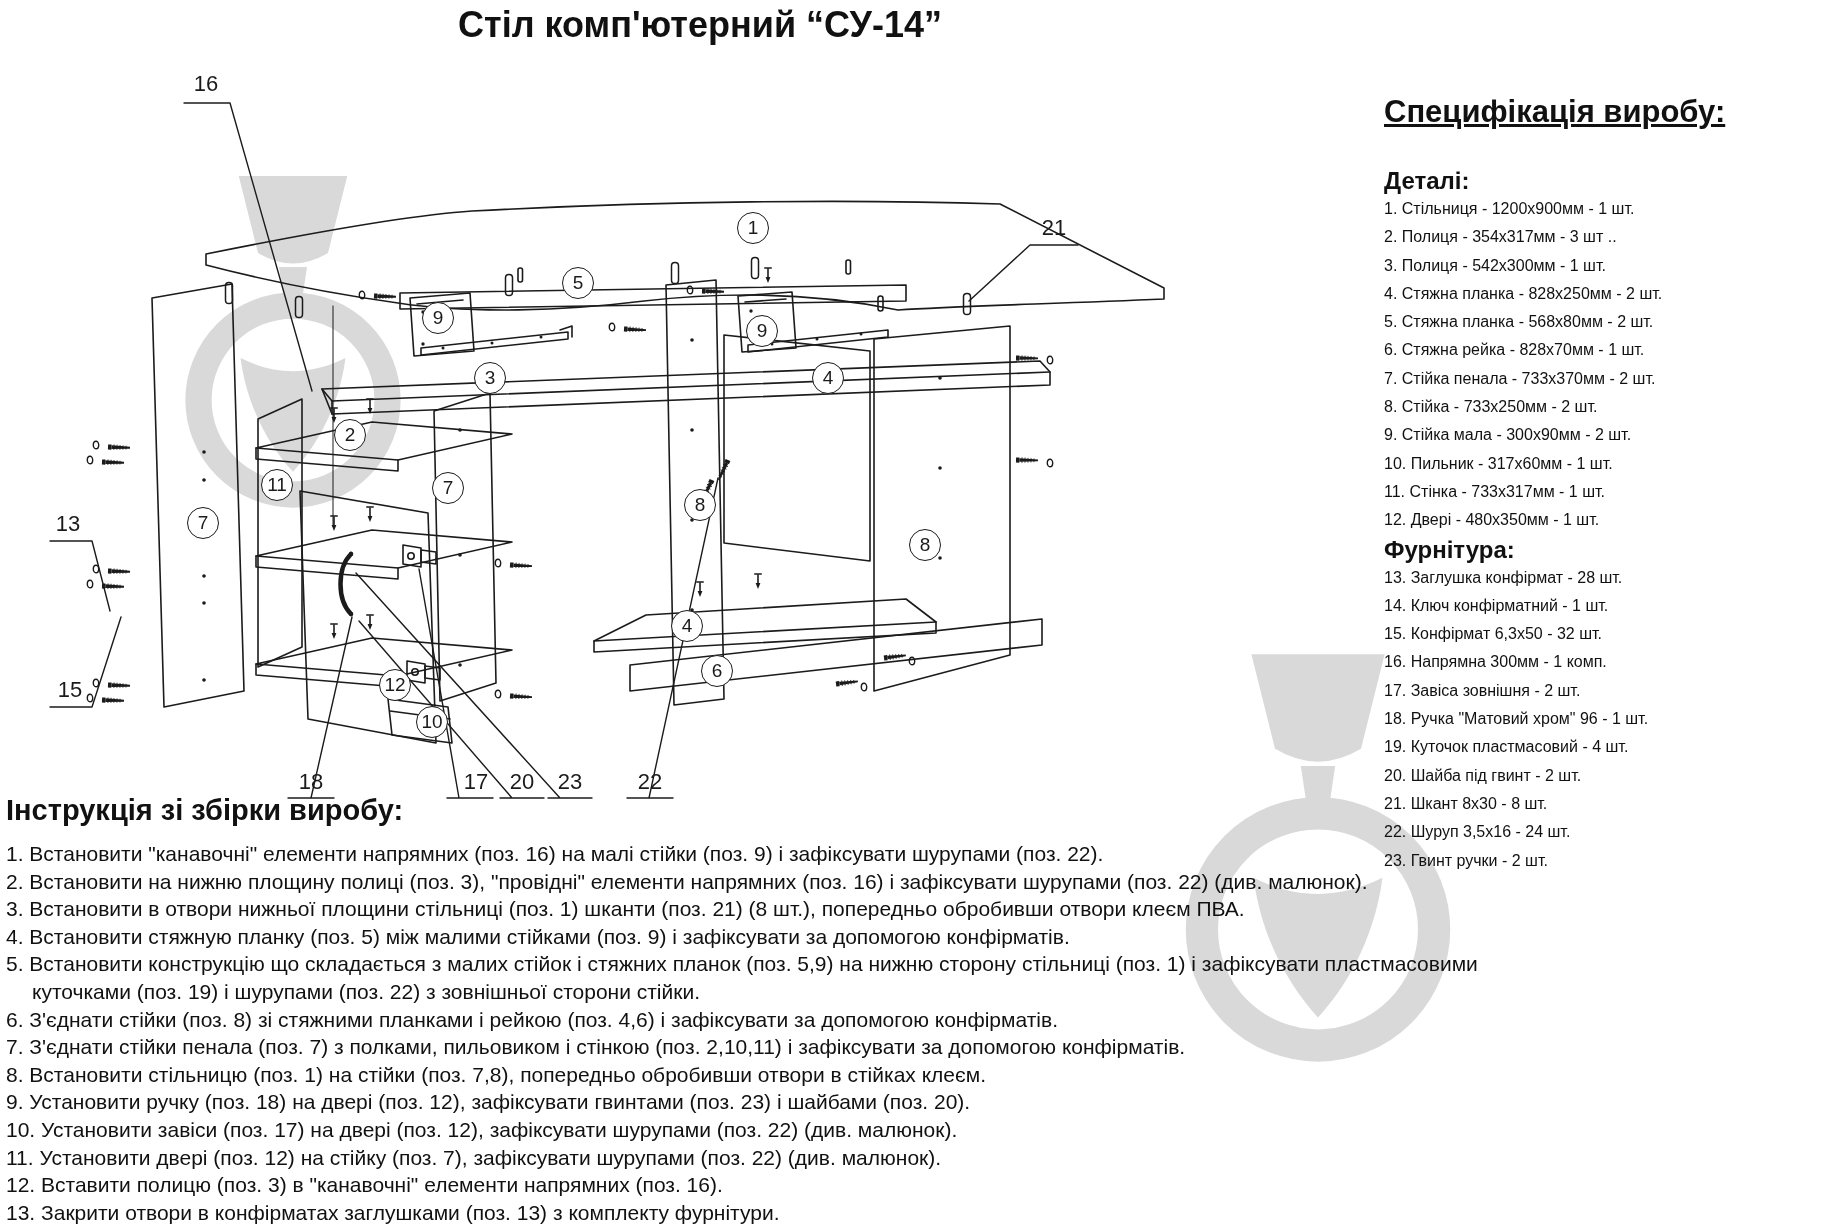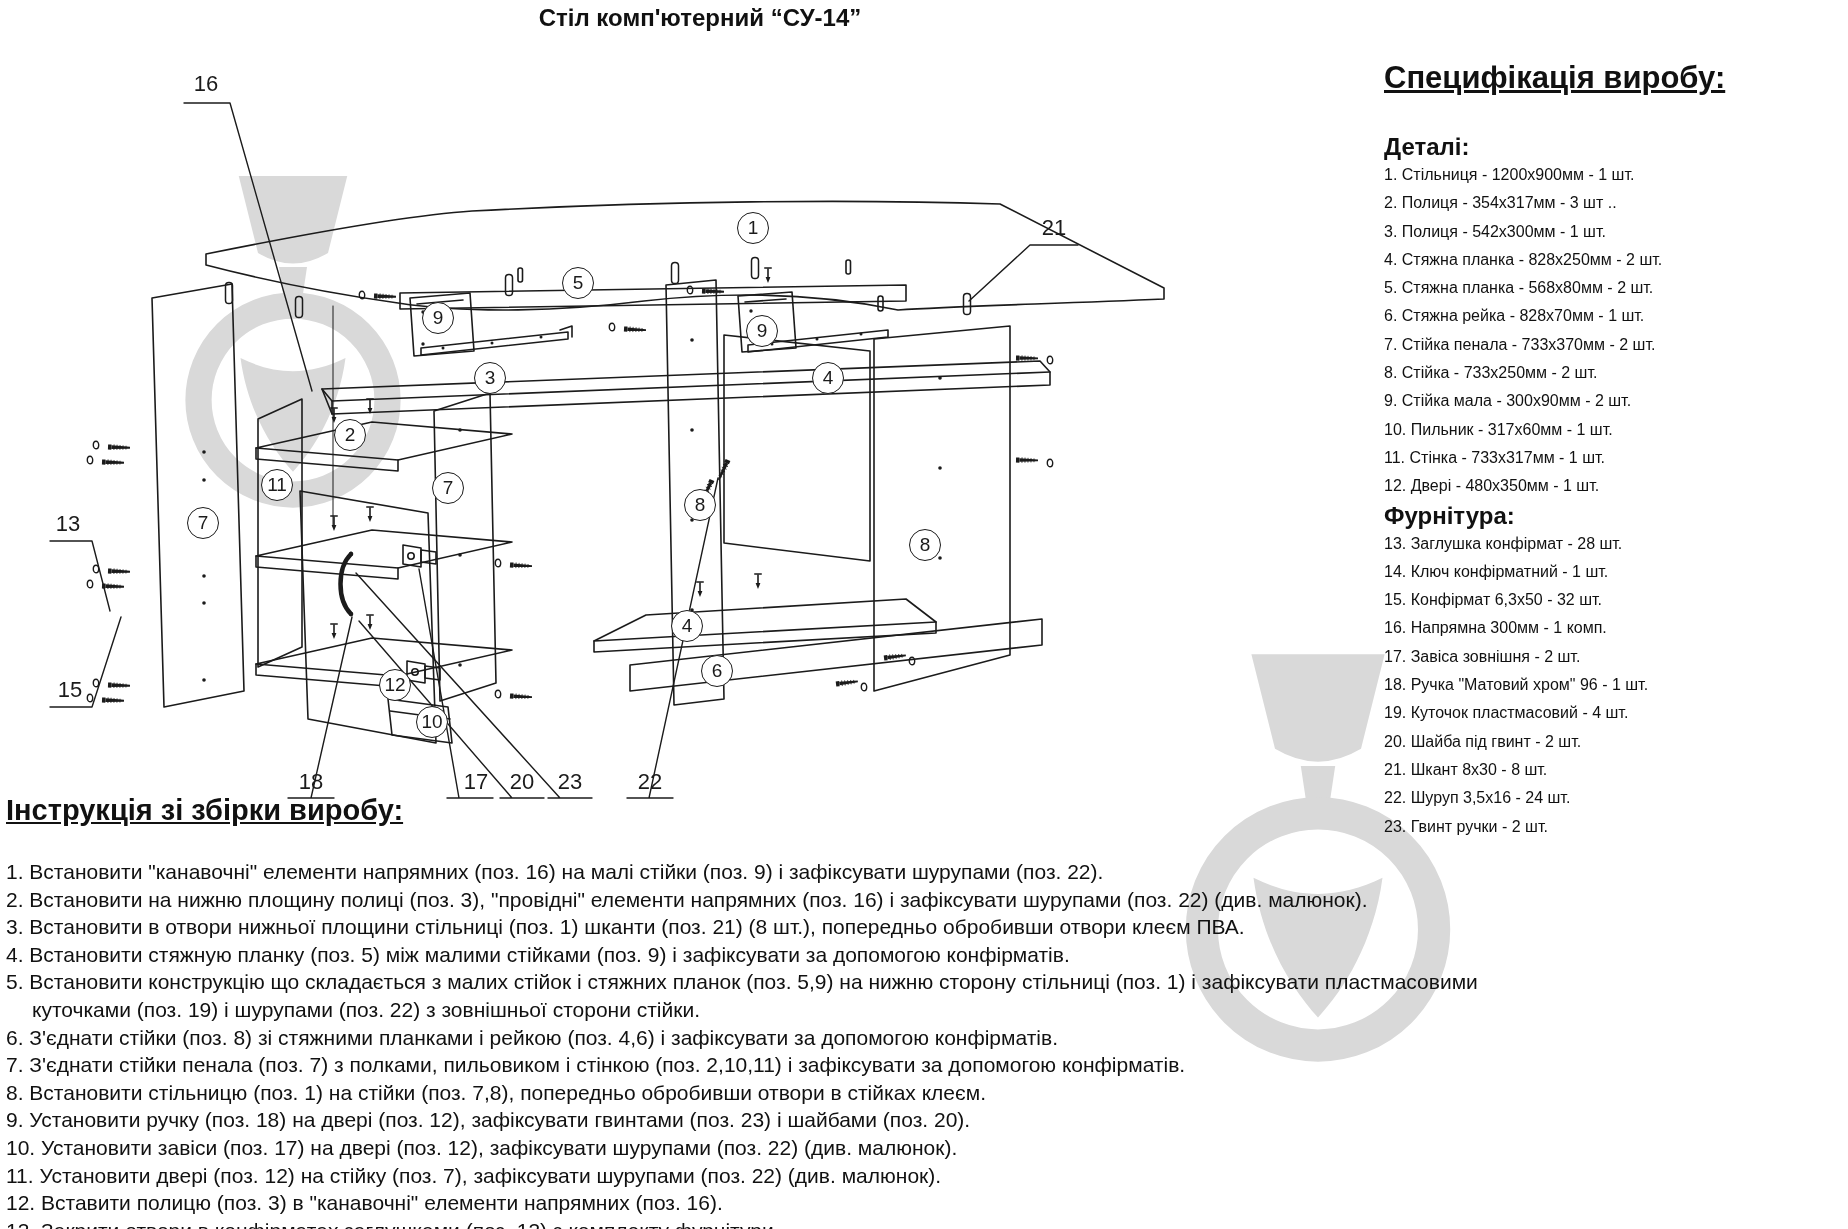--- a/index.html
+++ b/index.html
@@ -2,27 +2,27 @@
 <html style="--ink: #1b1b1b; --wm: #d9d9d9; --bg: #ffffff;"><head>
 <meta charset="utf-8">
 <style>
   :root { --ink:#1b1b1b; --wm:#d9d9d9; --bg:#ffffff; }
   html,body { margin:0; padding:0; background:var(--bg); }
   body { width:1848px; height:1229px; overflow:hidden;
          font-family:"Liberation Sans","DejaVu Sans",sans-serif; color:#111; }
   .page { position:relative; width:1848px; height:1229px; background:var(--bg); }
   svg.art { position:absolute; left:0; top:0; width:1848px; height:1229px; z-index:0; }
   .title { position:absolute; left:0; top:4px; width:1400px; margin:0; text-align:center;
-           font-size:24px; font-weight:bold; z-index:1; }
+           font-size:36px; font-weight:bold; z-index:1; }
   .spec { position:absolute; left:1384px; top:60px; width:462px; z-index:1; }
-  .spec-h { font-size:31px; font-weight:bold; text-decoration:underline; margin-bottom:36px; white-space:nowrap; }
+  .spec-h { font-size:31px; font-weight:bold; text-decoration:underline; margin-bottom:36px; white-space:nowrap;margin-top:34px; }
   .sub-h { font-size:24px; font-weight:bold; line-height:29px; white-space:nowrap; }
   .spec-item { font-size:16px; line-height:28.3px; white-space:nowrap; }
   .instr { position:absolute; left:6px; top:794px; width:1700px; z-index:1; }
-  .instr-h { font-size:29px; font-weight:bold; text-decoration:underline; margin-bottom:31px; white-space:nowrap; }
+  .instr-h { font-size:29px; font-weight:bold; margin-bottom:13px; white-space:nowrap; }
   .instr-line { font-size:21px; line-height:27.6px; white-space:nowrap; }
   .instr-line.indent { padding-left:26px; }
   .labels { position:absolute; left:0; top:0; width:1848px; height:1229px; z-index:2; pointer-events:none; }
   .plbl { position:absolute; transform:translate(-50%,-50%); color:var(--ink); }
   .plbl.plain { font-size:22px; }
   .plbl.circled { width:32px; height:32px; box-sizing:border-box; border:1.8px solid var(--ink);
                   border-radius:50%; display:flex; align-items:center; justify-content:center;
                   font-size:19px; background:#fff; }
 </style>
 </head>

